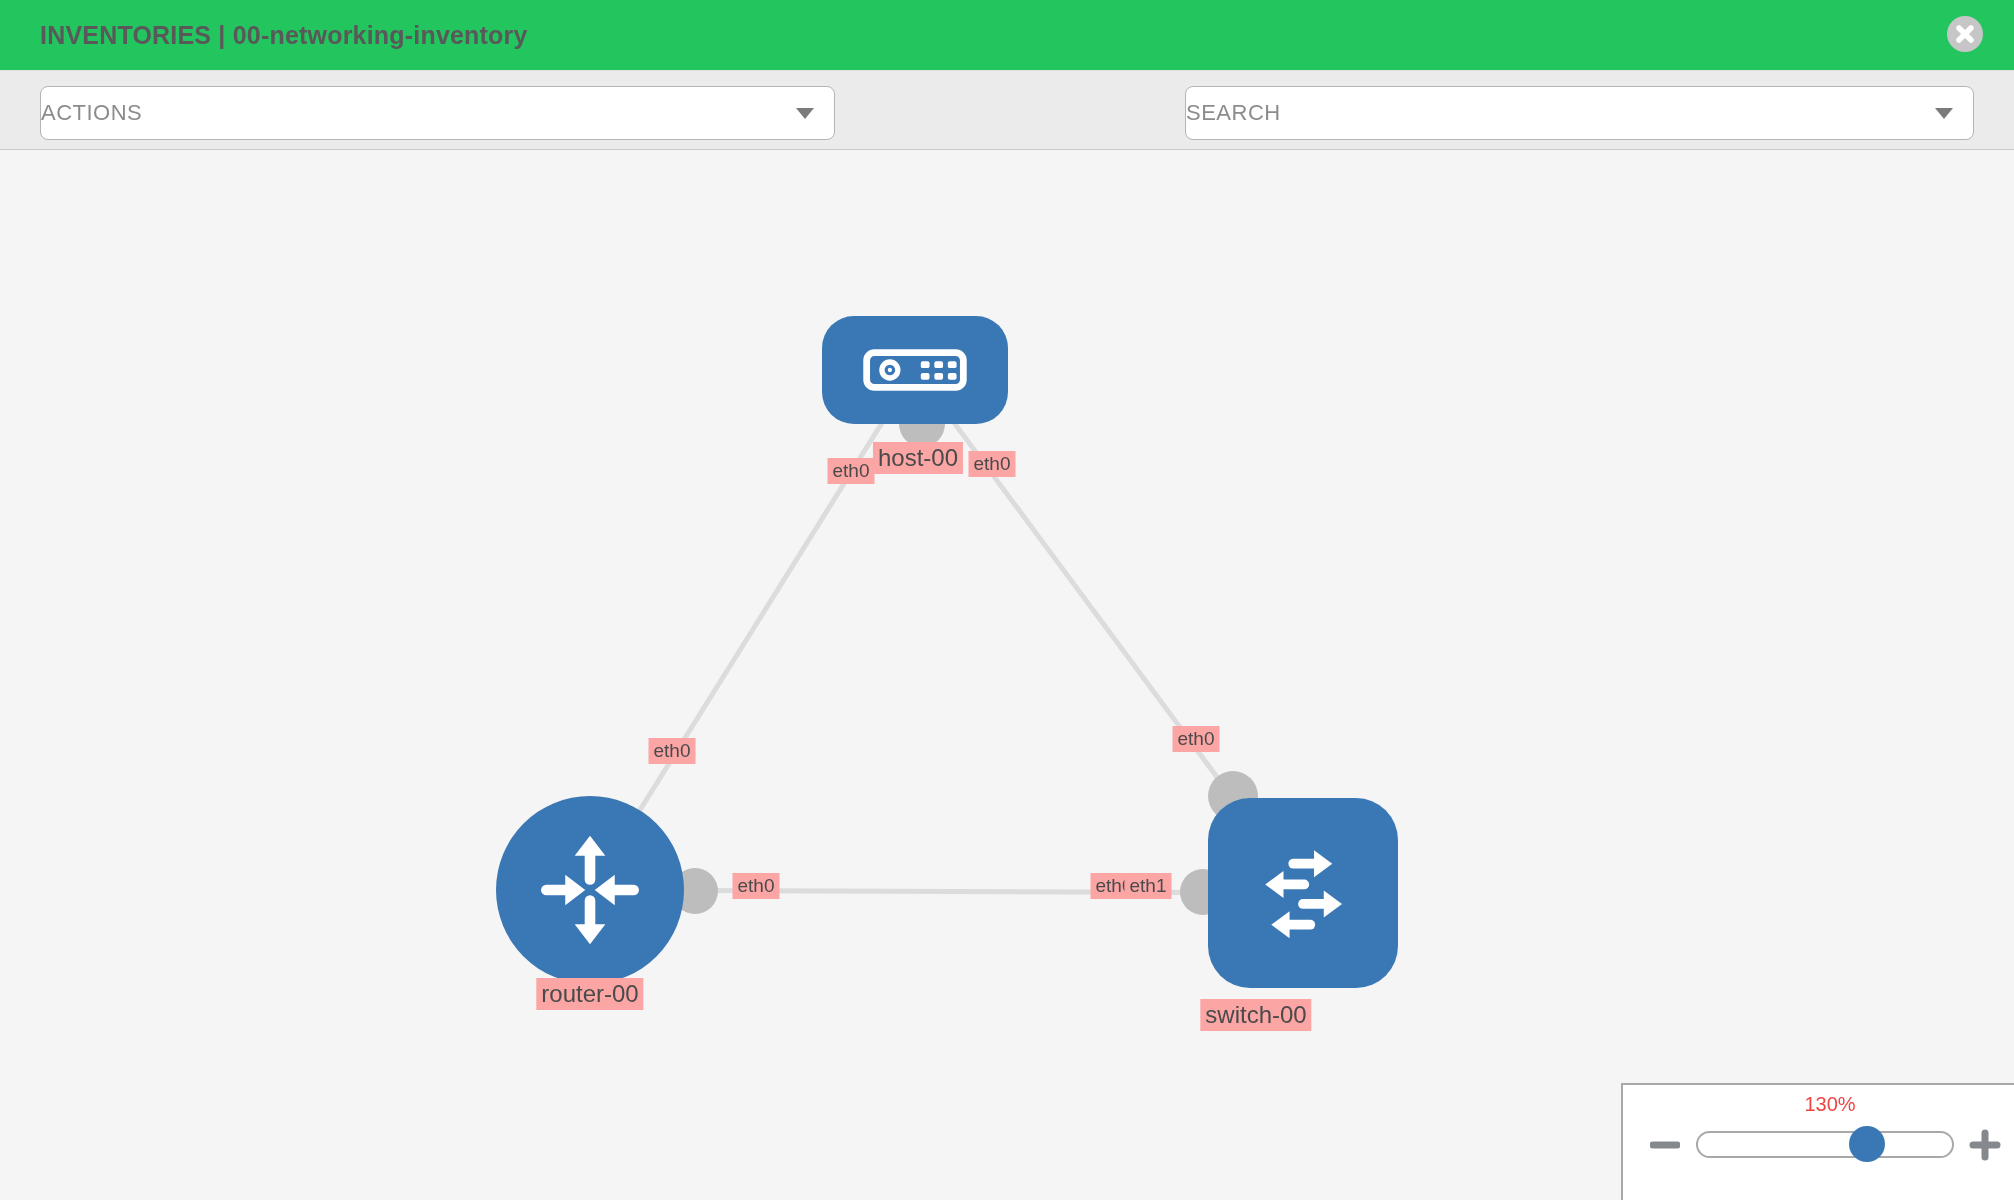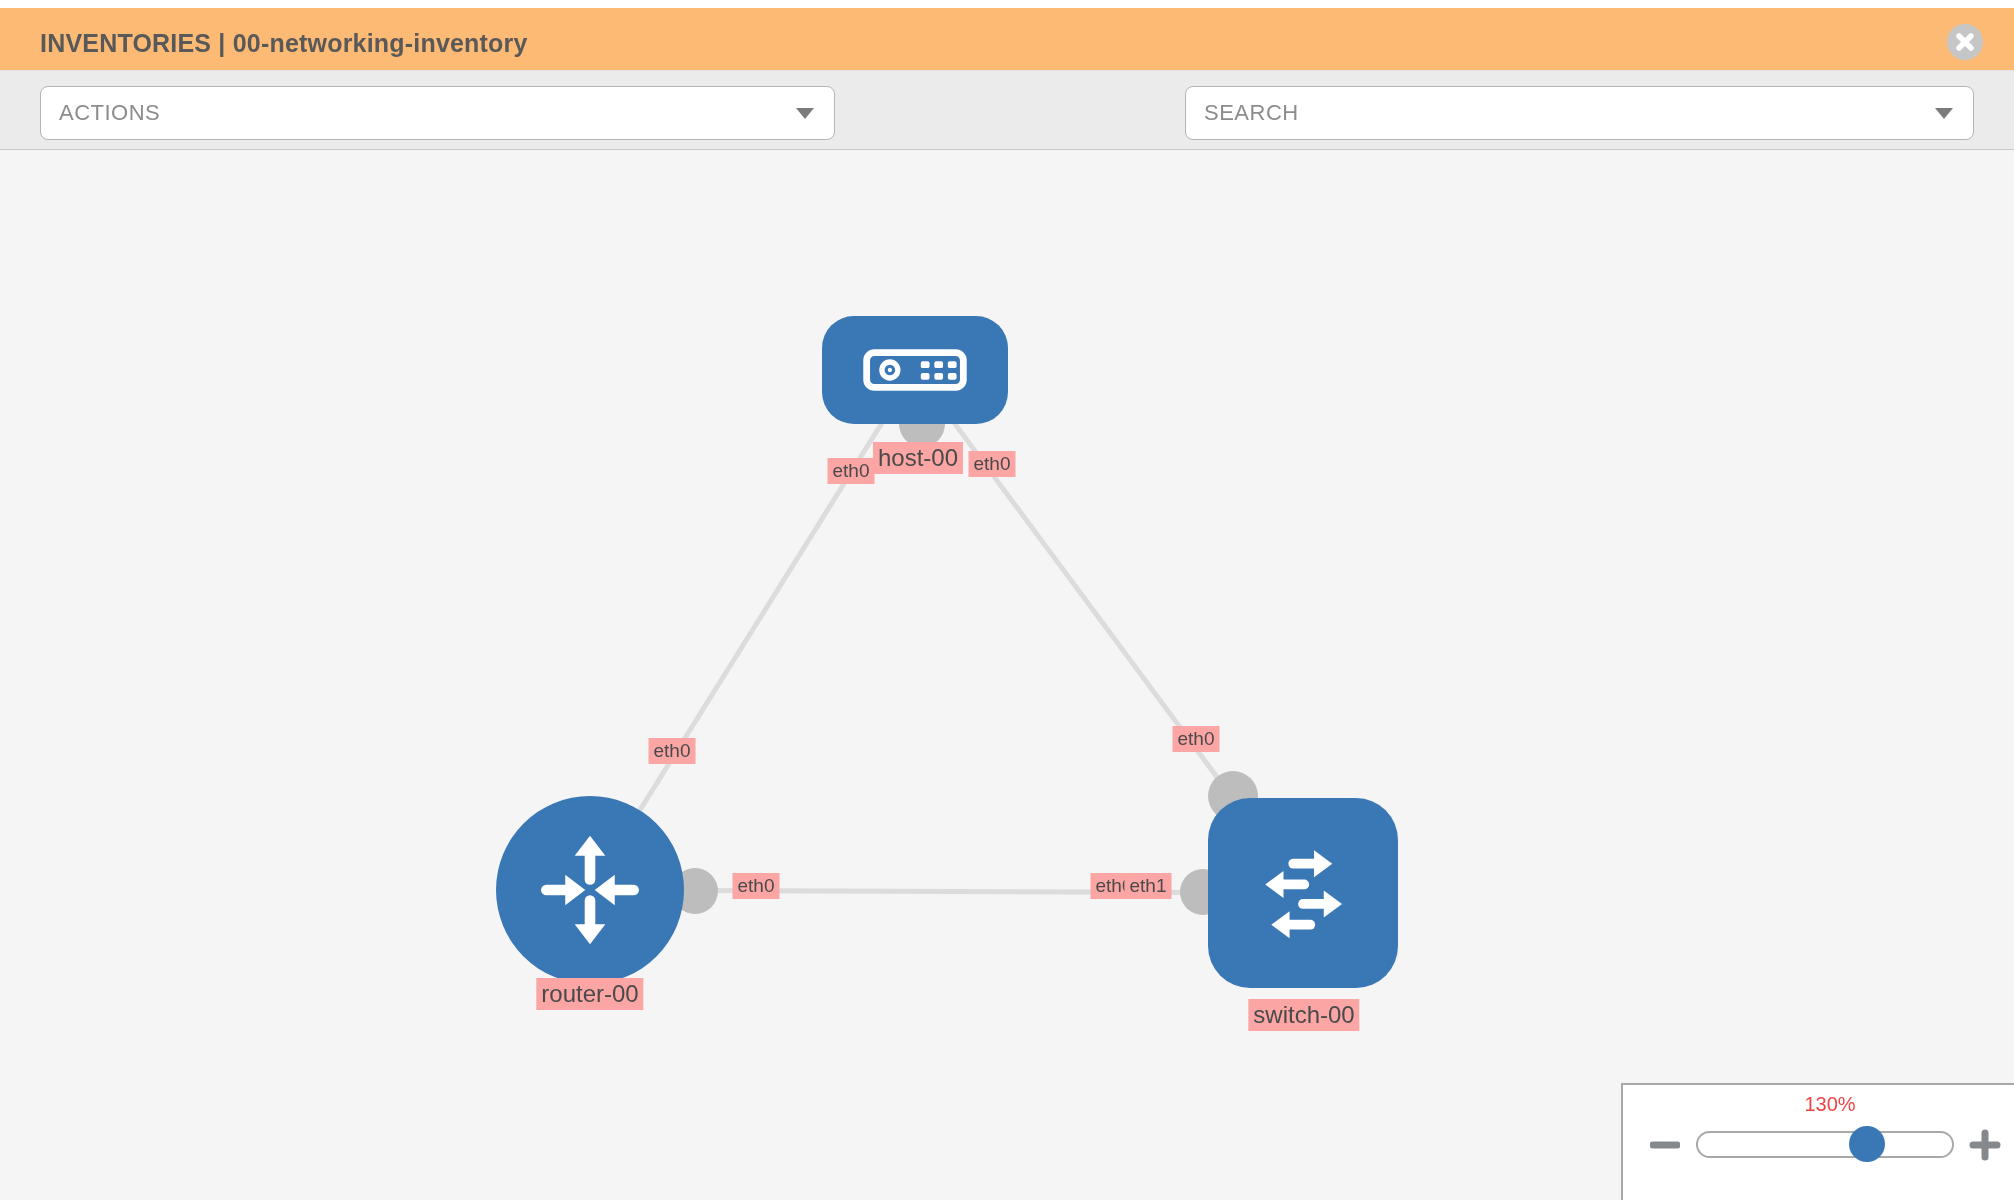--- a/index.html
+++ b/index.html
@@ -2,42 +2,42 @@
 <html><head>
 <meta charset="utf-8">
 <style>
   html,body{margin:0;padding:0;}
   body{
     width:2014px;height:1200px;overflow:hidden;position:relative;
     background:#ffffff;font-family:"Liberation Sans",sans-serif;
     -webkit-font-smoothing:antialiased;
   }
   
-  .header{position:absolute;left:0;top:8px;width:2014px;height:70px;background:#fdba74;}
+  .header{position:absolute;left:0;top:0;width:2014px;height:70px;background:#22c55e;}
   .page-title{
     position:absolute;left:40px;top:0;line-height:70px;
     font-size:25px;font-weight:700;color:#595959;letter-spacing:.2px;
   }
   .close-btn{
     position:absolute;right:31px;top:16px;width:36px;height:36px;border-radius:50%;
     background:#c6c6c6;display:flex;align-items:center;justify-content:center;cursor:pointer;
   }
   
   .toolbar{
     position:absolute;left:0;top:70px;width:2014px;height:80px;
     background:#ebebeb;border-top:1px solid #e0e0e0;border-bottom:1px solid #c9c9c9;
     box-sizing:border-box;
   }
   .select-box{
     position:absolute;top:15px;height:54px;background:#ffffff;
     border:1.5px solid #b4b4b4;border-radius:8px;box-sizing:border-box;
     display:flex;align-items:center;cursor:pointer;
   }
   .select-box .sel-label{
-    padding-left:18px;font-size:22px;color:#8c8c8c;letter-spacing:.5px;
+    font-size:22px;color:#8c8c8c;letter-spacing:.5px;
   }
   .caret{
     position:absolute;right:20px;top:50%;margin-top:-5px;width:0;height:0;
     border-left:9px solid transparent;border-right:9px solid transparent;
     border-top:11px solid #7b7b7b;
   }
   .actions-box{left:40px;width:795px;}
   .search-box{left:1185px;width:789px;}
   .tool-icon-btn{
     position:absolute;top:93px;width:44px;height:44px;display:flex;
@@ -179,21 +179,21 @@
       <polygon points="19,43 34,32 34,54" fill="#ffffff"></polygon>
       <line x1="50" y1="59" x2="70" y2="59" stroke="#ffffff" stroke-width="8" stroke-linecap="round"></line>
       <polygon points="82,59 67,48 67,70" fill="#ffffff"></polygon>
       <line x1="36" y1="76" x2="56" y2="76" stroke="#ffffff" stroke-width="8" stroke-linecap="round"></line>
       <polygon points="24,76 39,65 39,87" fill="#ffffff"></polygon>
     </svg>
   </div>
 
   <span class="chip node-chip" style="left:918px;top:308px;">host-00</span>
   <span class="chip node-chip" style="left:590px;top:844px;">router-00</span>
-  <span class="chip node-chip" style="left:1304px;top:865px;">switch-00</span>
+  <span class="chip node-chip" style="left:1256px;top:865px;">switch-00</span>
 
   <span class="chip eth-chip" style="left:851px;top:321px;">eth0</span>
   <span class="chip eth-chip" style="left:992px;top:314px;">eth0</span>
   <span class="chip eth-chip" style="left:672px;top:601px;">eth0</span>
   <span class="chip eth-chip" style="left:1196px;top:589px;">eth0</span>
   <span class="chip eth-chip" style="left:756px;top:736px;">eth0</span>
   <span class="chip eth-chip" style="left:1114px;top:736px;">eth0</span>
   <span class="chip eth-chip eth-front" style="left:1148px;top:736px;">eth1</span>
 </div>
 

